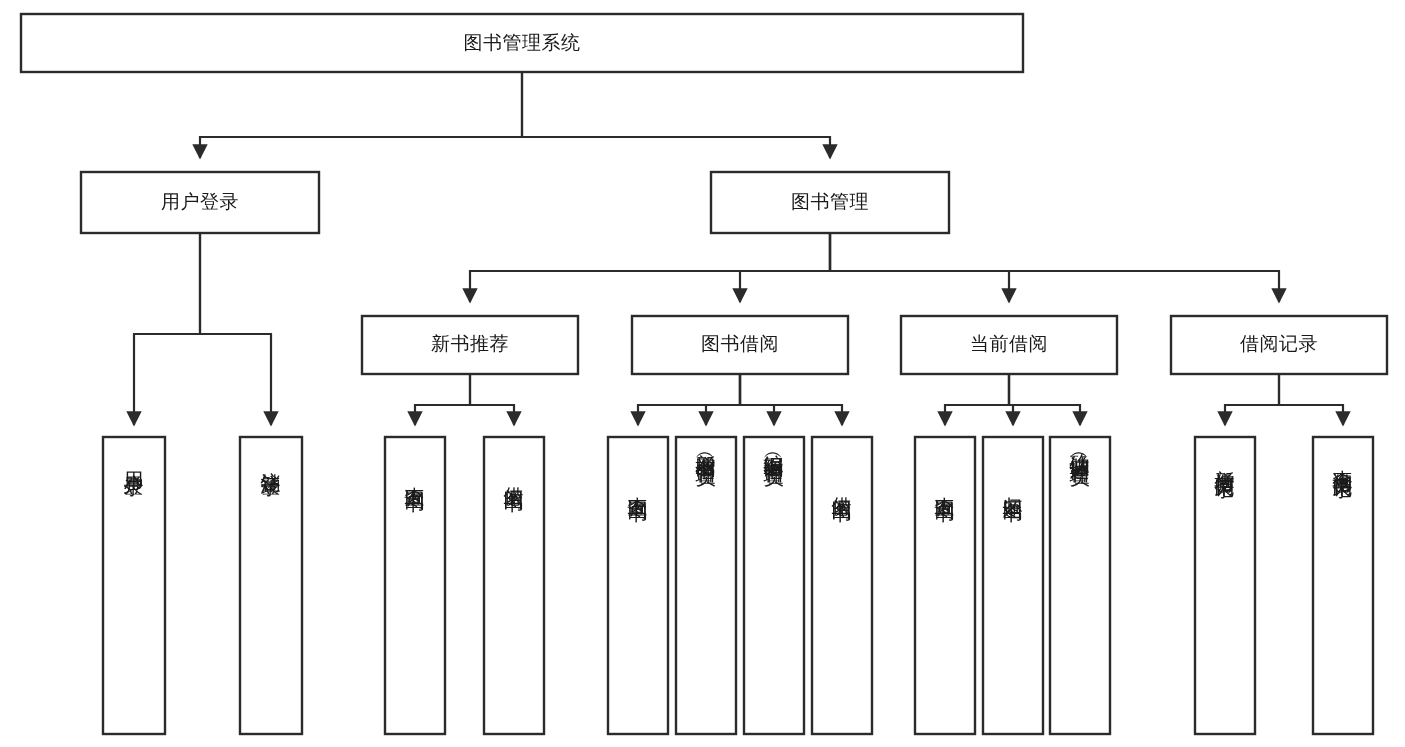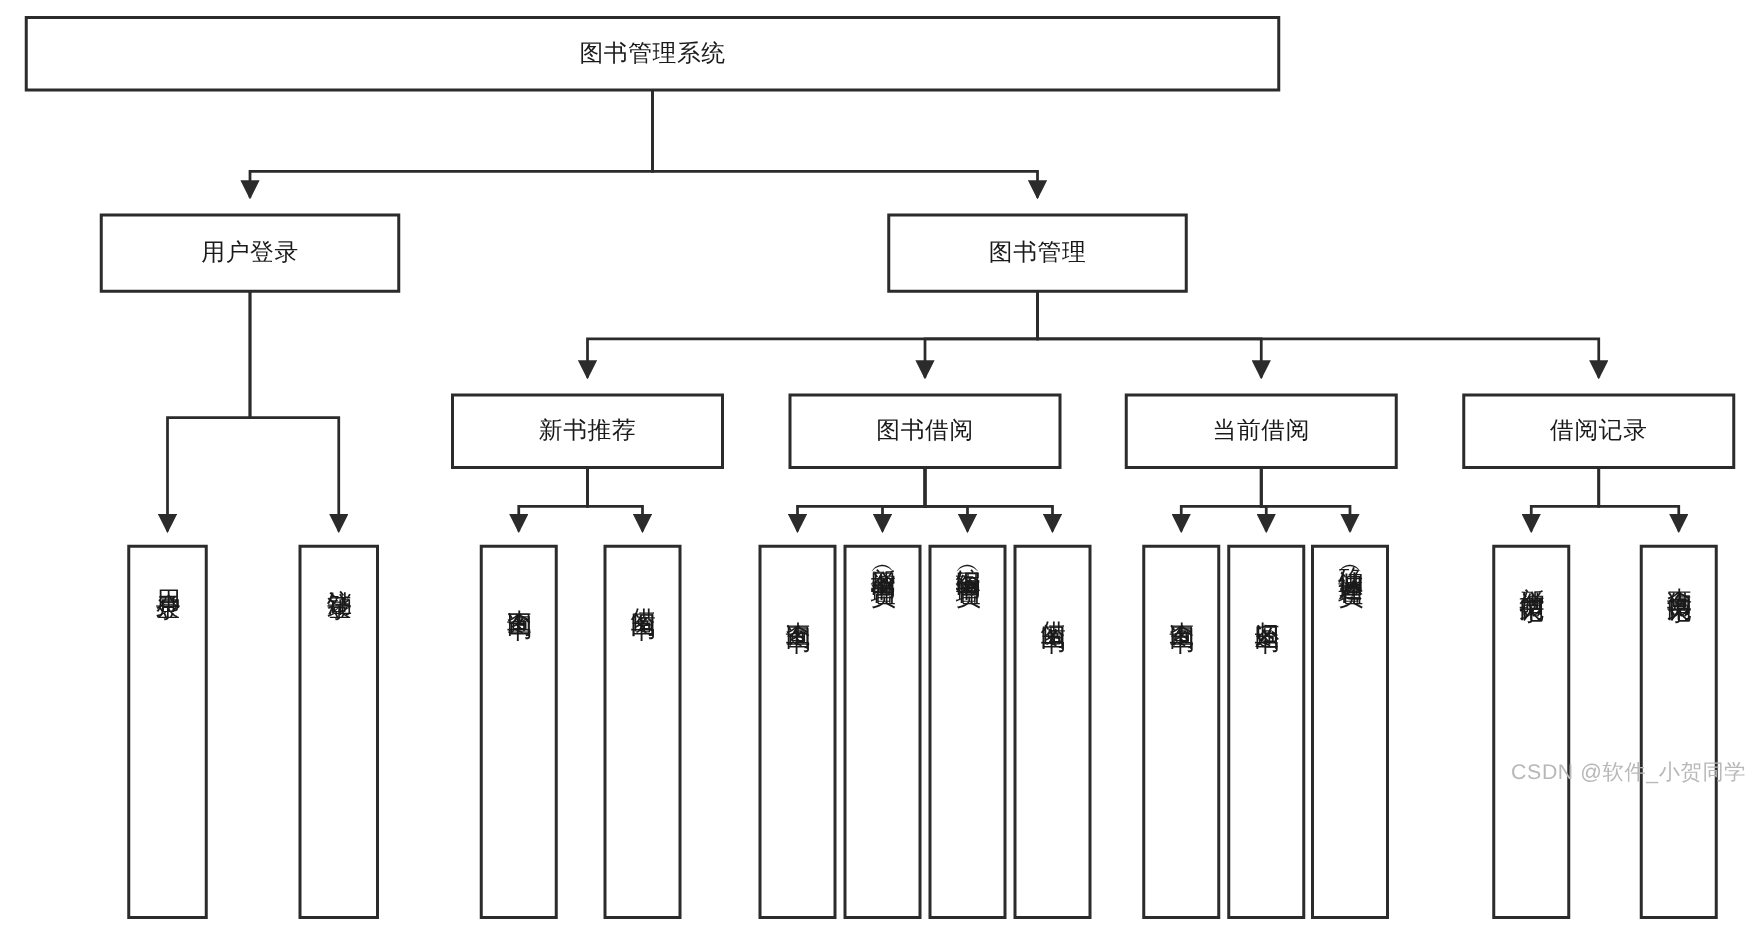--- a/index.html
+++ b/index.html
@@ -211,15 +211,14 @@
       <rect class="node-box" x="1195" y="437" width="60" height="297"></rect>
       <text class="node-label-v" x="1225" y="460">新增借阅记录</text>
     </g>
     <g>
       <rect class="node-box" x="1313" y="437" width="60" height="297"></rect>
       <text class="node-label-v" x="1343" y="460">查询借阅记录</text>
     </g>
 
   </svg>
 
-  <div class="watermark-text">CSDN @软件_小贺同学</div>
 
 </div>
 
 </body></html>

